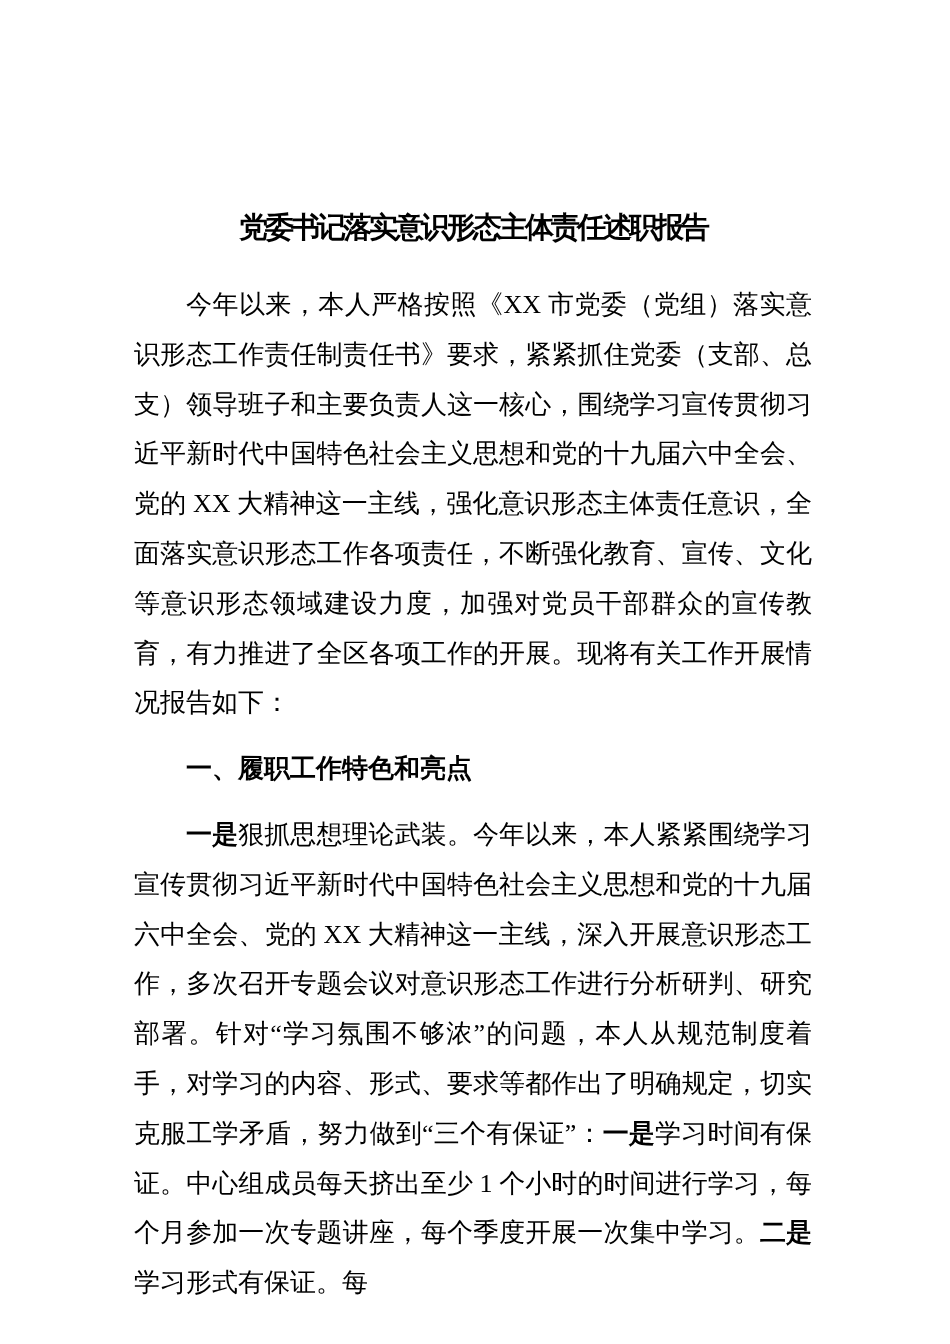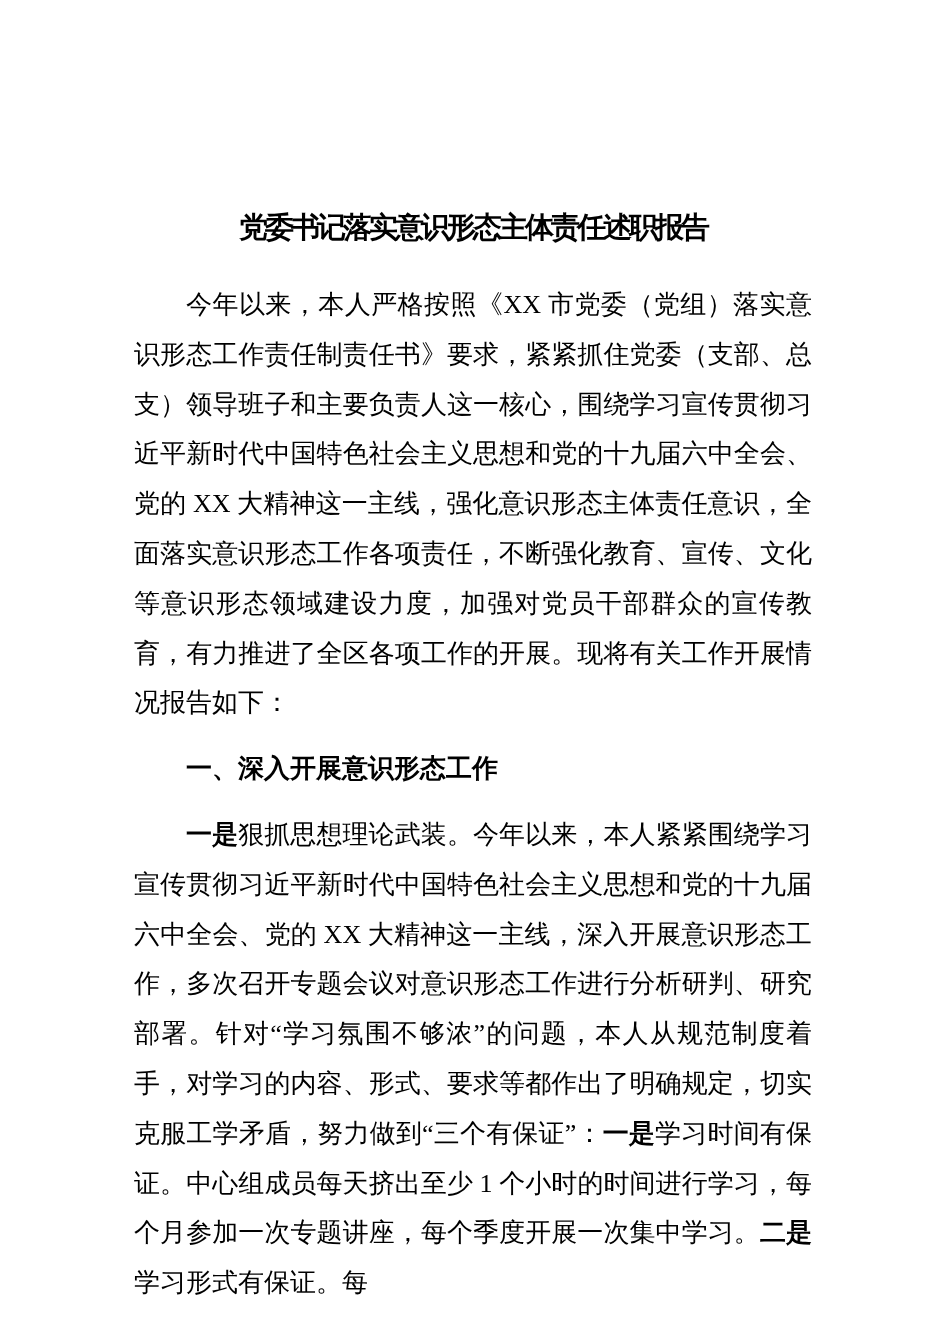--- a/index.html
+++ b/index.html
@@ -42,16 +42,16 @@
     font-weight: bold;
   }
 </style>
 </head>
 <body>
 
 <div class="page" style="background: rgb(255, 255, 255); color: rgb(0, 0, 0);">
   <h1 class="doc-title">党委书记落实意识形态主体责任述职报告</h1>
   <div class="doc-body">
       <p class="para"><span class="run">今年以来，本人严格按照《XX 市党委（党组）落实意识形态工作责任制责任书》要求，紧紧抓住党委（支部、总支）领导班子和主要负责人这一核心，围绕学习宣传贯彻习近平新时代中国特色社会主义思想和党的十九届六中全会、党的 XX 大精神这一主线，强化意识形态主体责任意识，全面落实意识形态工作各项责任，不断强化教育、宣传、文化等意识形态领域建设力度，加强对党员干部群众的宣传教育，有力推进了全区各项工作的开展。现将有关工作开展情况报告如下：</span></p>
-      <p class="para heading"><span class="run bold">一、深入开展意识形态工作</span></p>
+      <p class="para heading"><span class="run bold">一、履职工作特色和亮点</span></p>
       <p class="para"><span class="run bold">一是</span><span class="run">狠抓思想理论武装。今年以来，本人紧紧围绕学习宣传贯彻习近平新时代中国特色社会主义思想和党的十九届六中全会、党的 XX 大精神这一主线，深入开展意识形态工作，多次召开专题会议对意识形态工作进行分析研判、研究部署。针对“学习氛围不够浓”的问题，本人从规范制度着手，对学习的内容、形式、要求等都作出了明确规定，切实克服工学矛盾，努力做到“三个有保证”：</span><span class="run bold">一是</span><span class="run">学习时间有保证。中心组成员每天挤出至少 1 个小时的时间进行学习，每个月参加一次专题讲座，每个季度开展一次集中学习。</span><span class="run bold">二是</span><span class="run">学习形式有保证。每</span></p>
     </div>
 </div>
 
 </body></html>

